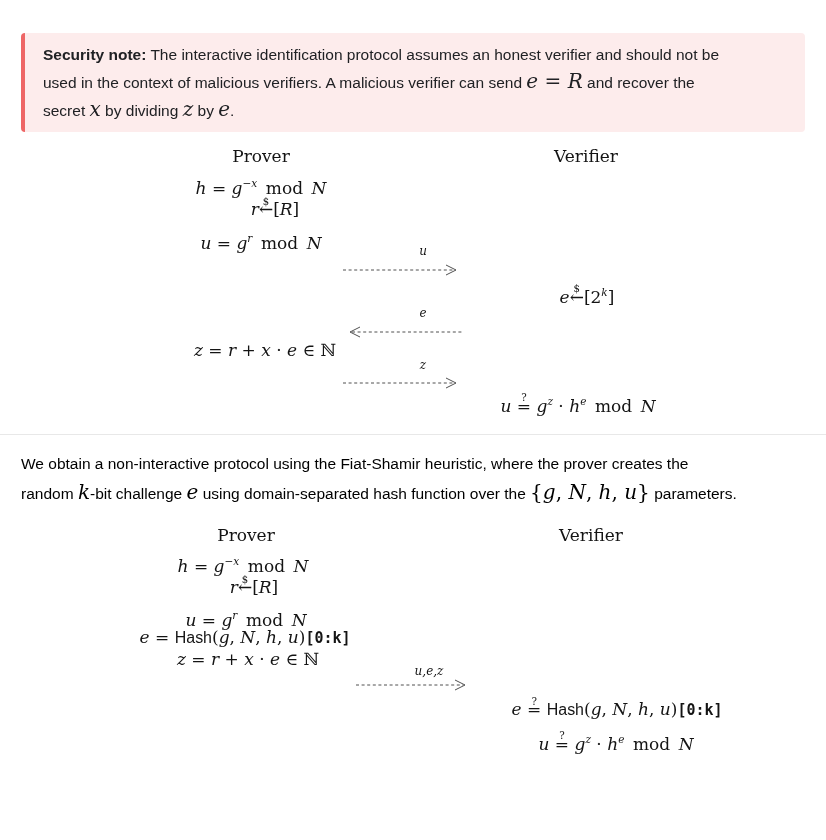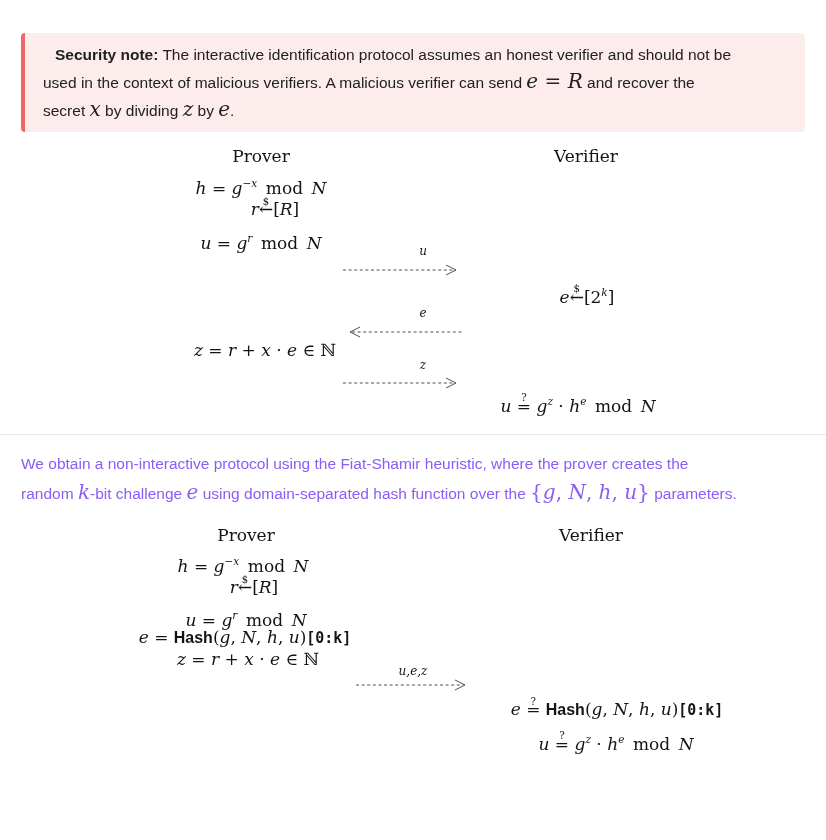--- a/index.html
+++ b/index.html
@@ -10,23 +10,23 @@
   h1,h2 { font-size:19px; font-weight:500; color:#202124; line-height:20px; }
 
   .note {
     margin-top:20px;
     background:#fdecec;
     border-left:4px solid #ee6666;
     border-radius:4px;
     padding:8px 18px;
   }
   .note-text { font-size:15.5px; line-height:27px; color:#202124; }
-  .note-text strong { font-weight:700;margin-left:12px; }
+  .note-text strong { font-weight:700; }
 
-  .body-text { margin-top:14px; font-size:15.5px; line-height:29px; color:#8b5cf6; }
+  .body-text { margin-top:14px; font-size:15.5px; line-height:29px; color:#000000; }
 
   .divider { height:1px; background:#e8e8e8; margin:4px -21px 0 -21px; }
 
   .h2-ni { margin-top:28px; }
 
   .diagram { position:relative; }
   #diagram-1 { height:294px; margin-top:4px; }
   #diagram-2 { height:248px; margin-top:8px; }
 
   .mline, .pv-header {
@@ -37,21 +37,21 @@
     font-size:17px;
     line-height:22px;
     color:#141414;
   }
   .pv-header { font-style:normal;text-align:center; }
 
   
   .tk-i { font-family:"DejaVu Serif", serif; font-style:italic; }
   .tk-r { font-family:"DejaVu Serif","DejaVu Sans", serif; font-style:normal; }
   .tk-sup { font-family:"DejaVu Serif", serif; font-style:italic; font-size:62%; vertical-align:super; letter-spacing:0; }
-  .tk-sans { font-family:"Liberation Sans", sans-serif; font-weight:700; font-size:94%; }
+  .tk-sans { font-family:"Liberation Sans", sans-serif; font-weight:400; font-size:94%; }
   .tk-mono { font-family:"DejaVu Sans Mono", monospace; font-weight:700; font-size:88%; }
   .stk { display:inline-block; position:relative; font-family:"DejaVu Serif", serif; }
   .stk-t { position:absolute; left:50%; transform:translateX(-50%); top:-0.72em; font-size:60%; font-style:normal; }
   .stk-b { font-style:normal; }
 
   
   .im { font-family:"DejaVu Serif", serif; font-size:20px; }
 
   .arrow { position:absolute; }
   .arrow-label {
@@ -111,21 +111,21 @@
   <div class="diagram" id="diagram-2">
     <span class="pv-header" style="left:225px; top:8px">Prover</span>
     <span class="pv-header" style="left:570px; top:8px">Verifier</span>
 
     <span class="mline" style="left:222px; top:34px"><span class="tk-i">h</span><span class="tk-r"> = </span><span class="tk-i">g</span><span class="tk-sup">−x</span><span class="tk-r"> mod </span><span class="tk-i">N</span></span>
     <span class="mline" style="left:233px; top:60px"><span class="tk-i">r</span><span class="stk"><span class="stk-t">$</span><span class="stk-b">←</span></span><span class="tk-r">[</span><span class="tk-i">R</span><span class="tk-r">]</span></span>
     <span class="mline" style="left:225px; top:88px"><span class="tk-i">u</span><span class="tk-r"> = </span><span class="tk-i">g</span><span class="tk-sup">r</span><span class="tk-r"> mod </span><span class="tk-i">N</span></span>
     <span class="mline" style="left:224px; top:110px"><span class="tk-i">e</span><span class="tk-r"> = </span><span class="tk-sans">Hash</span><span class="tk-r">(</span><span class="tk-i">g</span><span class="tk-r">, </span><span class="tk-i">N</span><span class="tk-r">, </span><span class="tk-i">h</span><span class="tk-r">, </span><span class="tk-i">u</span><span class="tk-r">)</span><span class="tk-mono">[0:k]</span></span>
     <span class="mline" style="left:227px; top:132px"><span class="tk-i">z</span><span class="tk-r"> = </span><span class="tk-i">r</span><span class="tk-r"> + </span><span class="tk-i">x</span><span class="tk-r"> · </span><span class="tk-i">e</span><span class="tk-r"> ∈ ℕ</span></span>
 
-    <span class="arrow-label" style="left:392px; top:148px">u,e,z</span>
+    <span class="arrow-label" style="left:408px; top:148px">u,e,z</span>
     <svg class="arrow" style="left:334px; top:162px" width="118" height="14">
       <line x1="1" y1="7" x2="108" y2="7" stroke="#3c3c3c" stroke-width="0.9" stroke-dasharray="3 2.6"></line>
       <path d="M100 2 L110 7 L100 12" stroke="#3c3c3c" stroke-width="0.9" fill="none"></path>
     </svg>
 
     <span class="mline" style="left:596px; top:182px"><span class="tk-i">e</span><span class="tk-r"> </span><span class="stk"><span class="stk-t">?</span><span class="stk-b">=</span></span><span class="tk-r"> </span><span class="tk-sans">Hash</span><span class="tk-r">(</span><span class="tk-i">g</span><span class="tk-r">, </span><span class="tk-i">N</span><span class="tk-r">, </span><span class="tk-i">h</span><span class="tk-r">, </span><span class="tk-i">u</span><span class="tk-r">)</span><span class="tk-mono">[0:k]</span></span>
     <span class="mline" style="left:595px; top:212px"><span class="tk-i">u</span><span class="tk-r"> </span><span class="stk"><span class="stk-t">?</span><span class="stk-b">=</span></span><span class="tk-r"> </span><span class="tk-i">g</span><span class="tk-sup">z</span><span class="tk-r"> · </span><span class="tk-i">h</span><span class="tk-sup">e</span><span class="tk-r"> mod </span><span class="tk-i">N</span></span>
   </div>
 
 </main>

